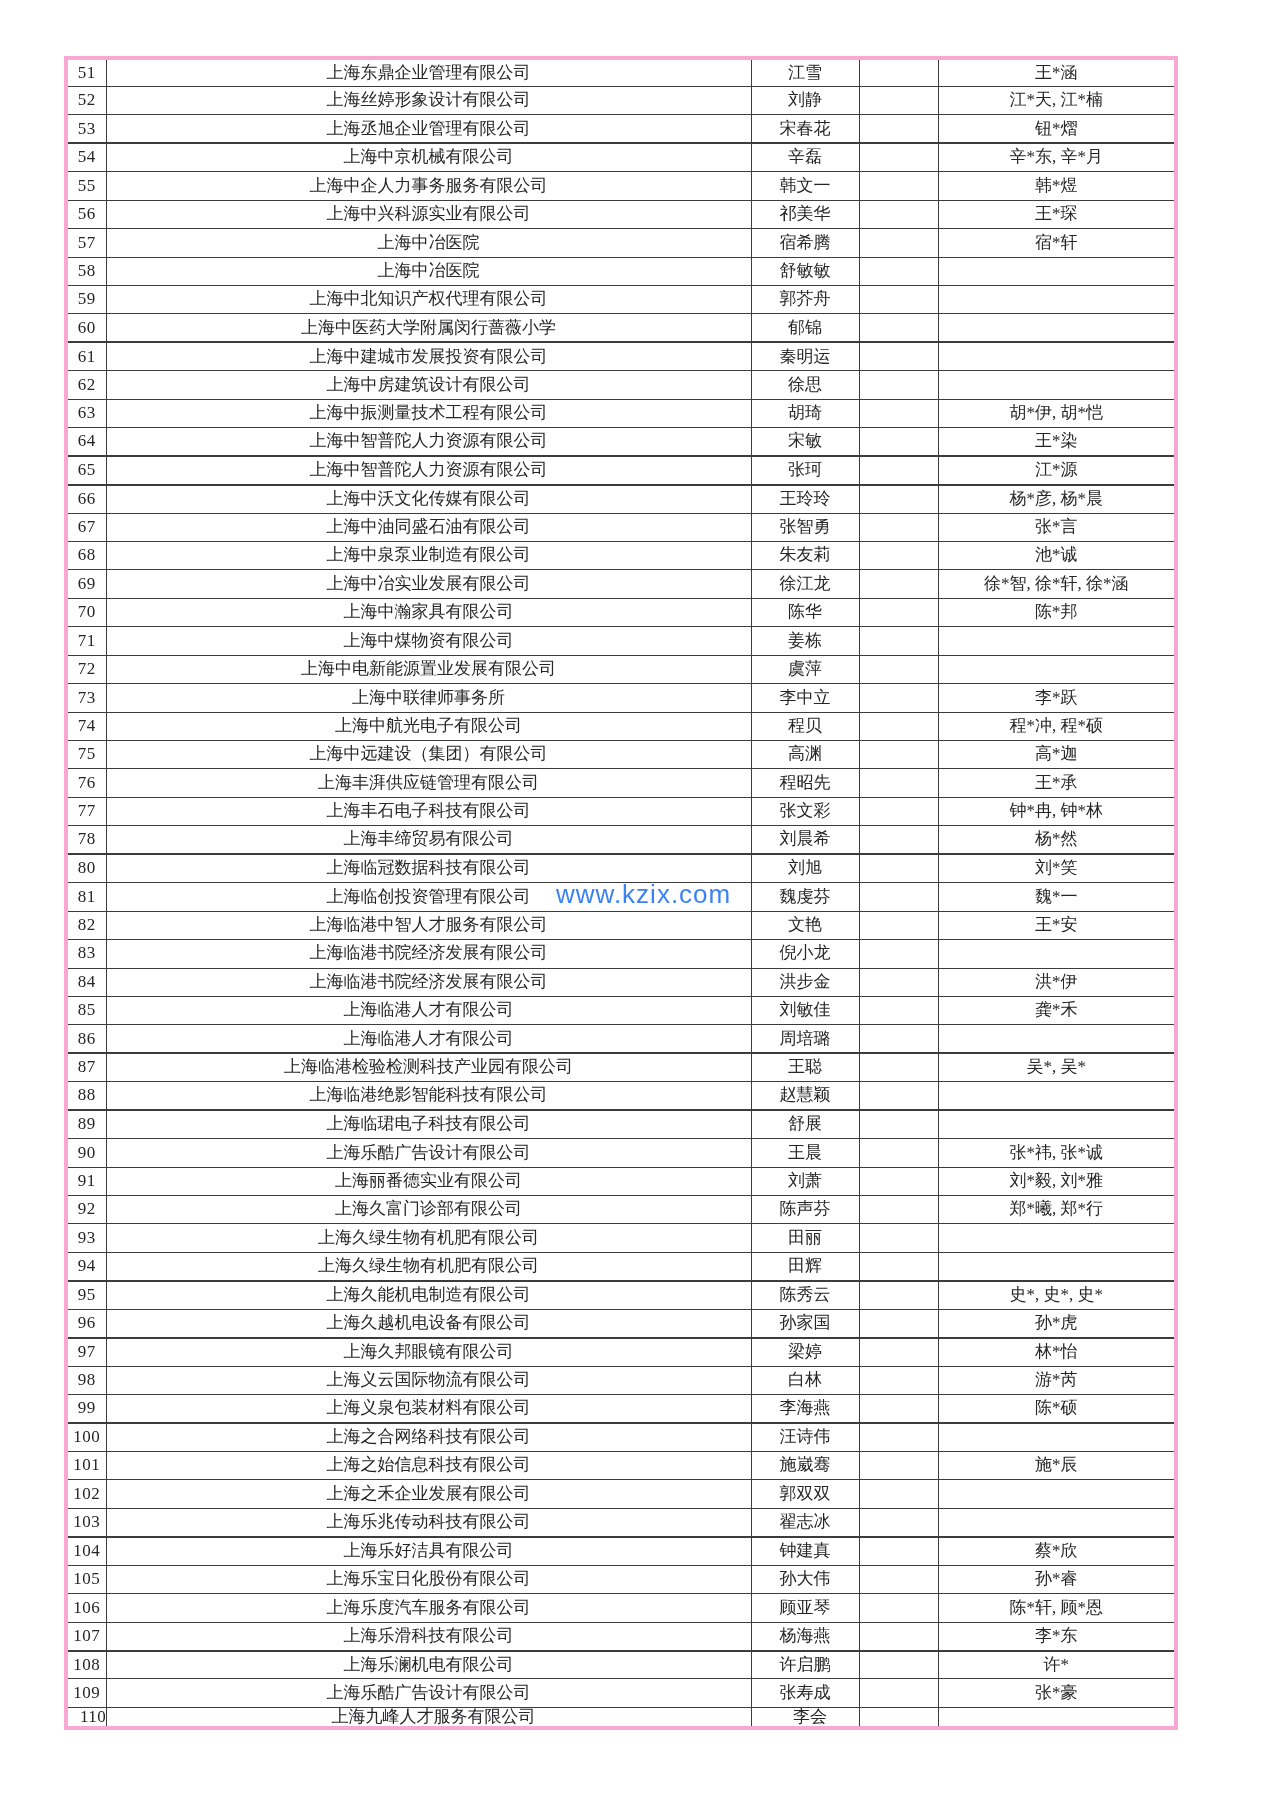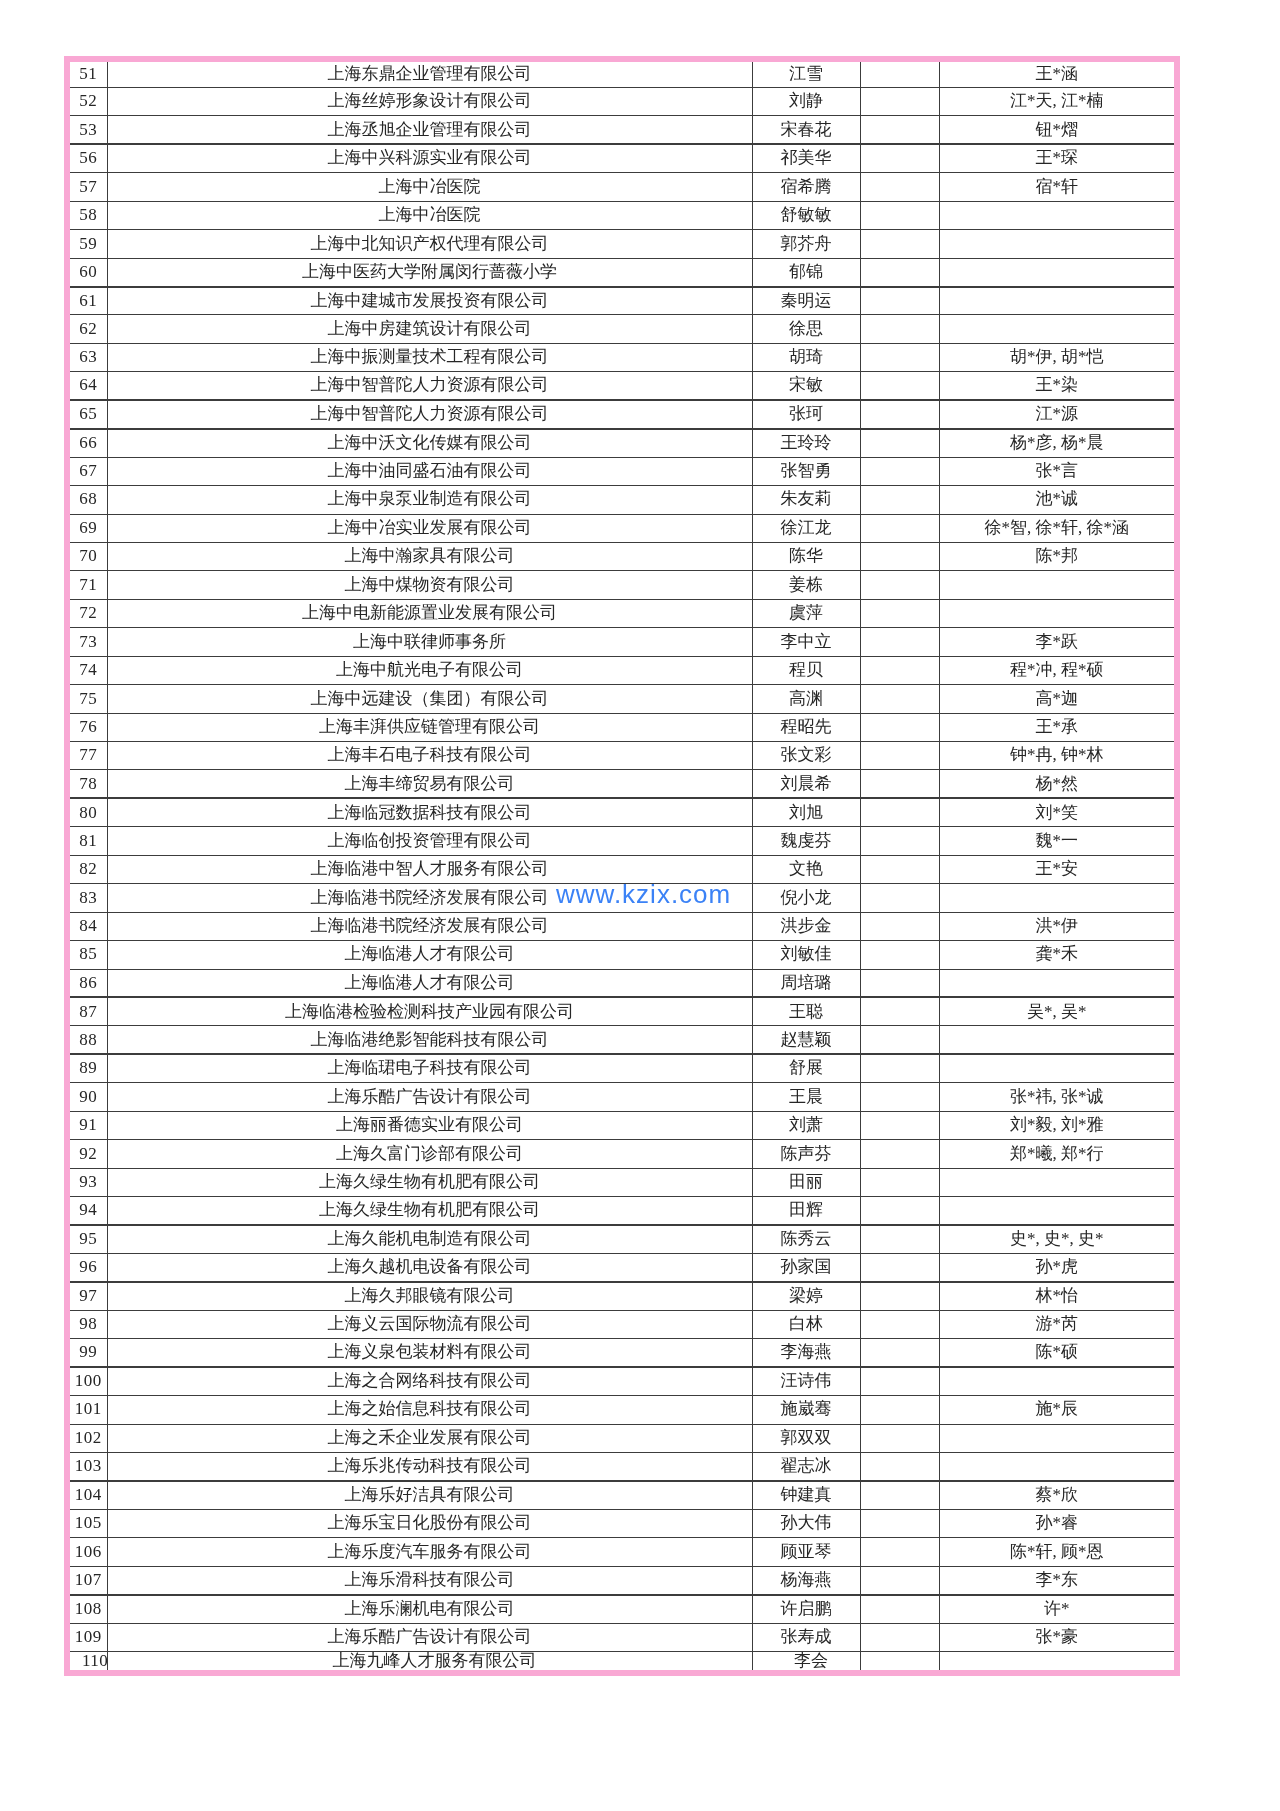--- a/index.html
+++ b/index.html
@@ -12,21 +12,21 @@
     font-family:"Liberation Serif","DejaVu Serif",serif;
     color:#262626;
   }
   table.roster{
     position:absolute;
     left:64px;
     top:56px;
     width:1110px;
     border-collapse:collapse;
     table-layout:fixed;
-    border:6px solid #f9a8d4;
+    border:4px solid #f9a8d4;
   }
   table.roster td{
     border:1px solid #3c3c3c;
     padding:0 2px;
     text-align:center;
     vertical-align:middle;
     font-size:17px;
     line-height:1.1;
     overflow:hidden;
     white-space:nowrap;
@@ -76,20 +76,34 @@
           <td class="col-children">江*天, 江*楠</td>
         </tr>
         <tr class="thick">
           <td class="col-num">53</td>
           <td class="col-company">上海丞旭企业管理有限公司</td>
           <td class="col-person">宋春花</td>
           <td class="col-empty"></td>
           <td class="col-children">钮*熠</td>
         </tr>
         <tr>
+          <td class="col-num">54</td>
+          <td class="col-company">上海中京机械有限公司</td>
+          <td class="col-person">辛磊</td>
+          <td class="col-empty"></td>
+          <td class="col-children">辛*东, 辛*月</td>
+        </tr>
+        <tr>
+          <td class="col-num">55</td>
+          <td class="col-company">上海中企人力事务服务有限公司</td>
+          <td class="col-person">韩文一</td>
+          <td class="col-empty"></td>
+          <td class="col-children">韩*煜</td>
+        </tr>
+        <tr>
           <td class="col-num">56</td>
           <td class="col-company">上海中兴科源实业有限公司</td>
           <td class="col-person">祁美华</td>
           <td class="col-empty"></td>
           <td class="col-children">王*琛</td>
         </tr>
         <tr>
           <td class="col-num">57</td>
           <td class="col-company">上海中冶医院</td>
           <td class="col-person">宿希腾</td>

